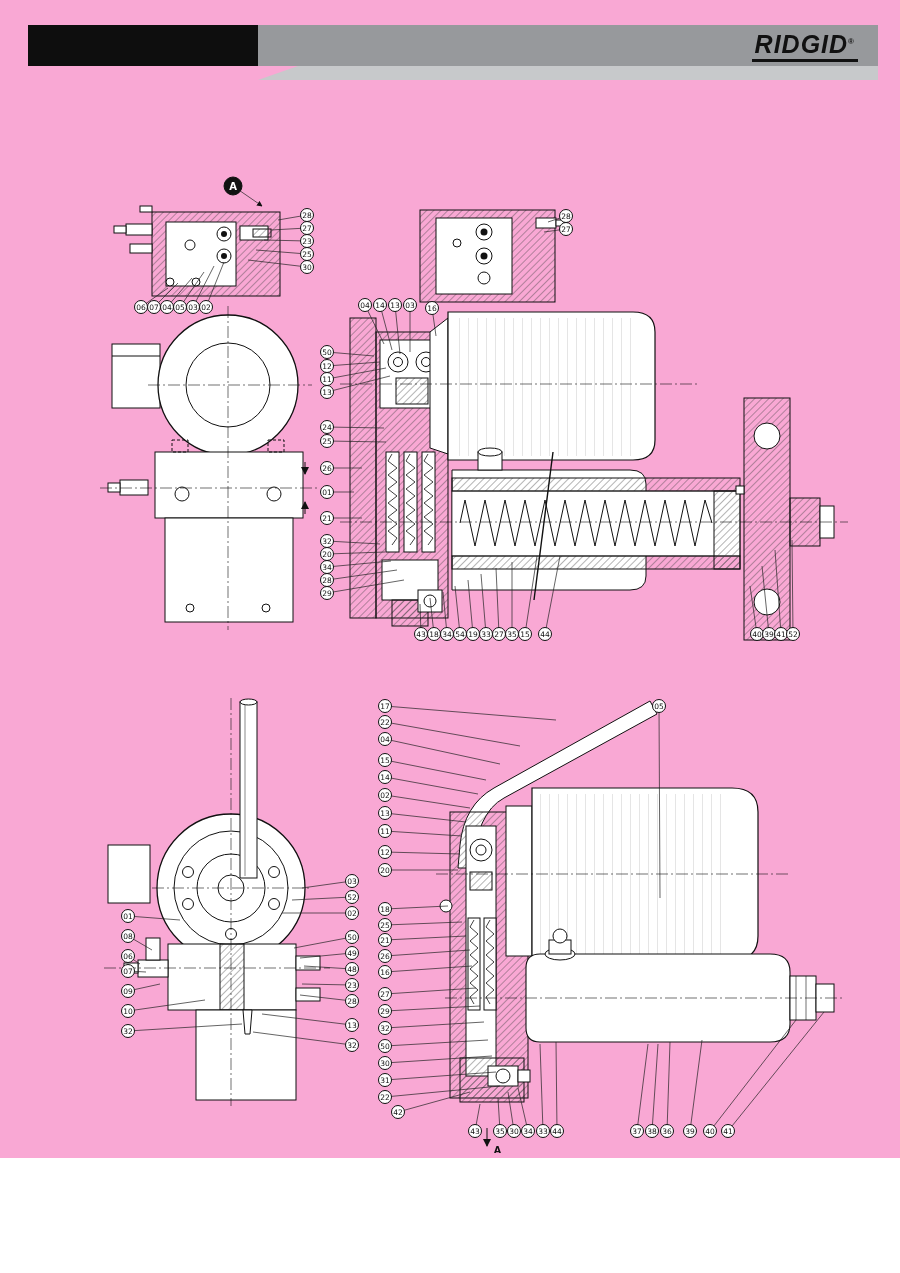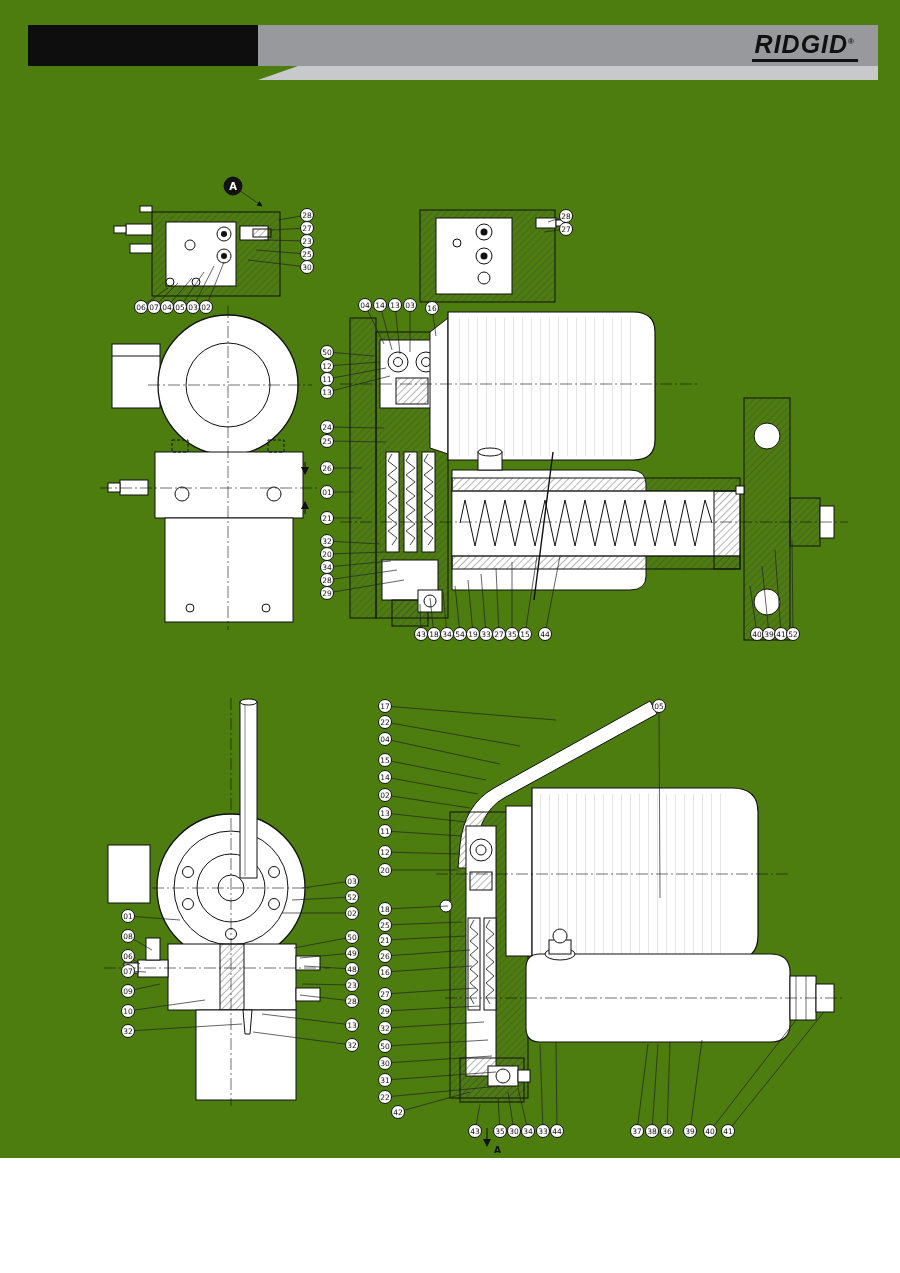--- a/index.html
+++ b/index.html
@@ -1,16 +1,16 @@
 <!DOCTYPE html>
 <html><head>
 <meta charset="utf-8">
 <style>
   html,body{margin:0;padding:0;background:#fff;}
-  .page{position:relative;width:900px;height:1158px;background:#4d7c0f;overflow:hidden;
+  .page{position:relative;width:900px;height:1158px;background:#f9a8d4;overflow:hidden;
         font-family:"DejaVu Sans", sans-serif;}
   .header-black-bar{position:absolute;left:28px;top:25px;width:230px;height:41px;background:#0e0e0e;}
   .header-band{position:absolute;left:258px;top:25px;width:620px;height:41px;background:#97999c;}
   .header-band2{position:absolute;left:258px;top:66px;width:620px;height:14px;background:#c7c9cb;
                 clip-path:polygon(40px 0,100% 0,100% 100%,0 100%);}
   .logo{position:absolute;top:32px;right:42px;color:#111;font-family:"Liberation Sans",sans-serif;
         font-weight:bold;font-style:italic;font-size:25px;letter-spacing:1px;line-height:1;
         border-bottom:3px solid #111;padding:0 3px 2px 3px;}
   .logo sup{font-size:8px;font-style:normal;vertical-align:super;}
   .drawing,.overlay{position:absolute;left:0;top:0;}

